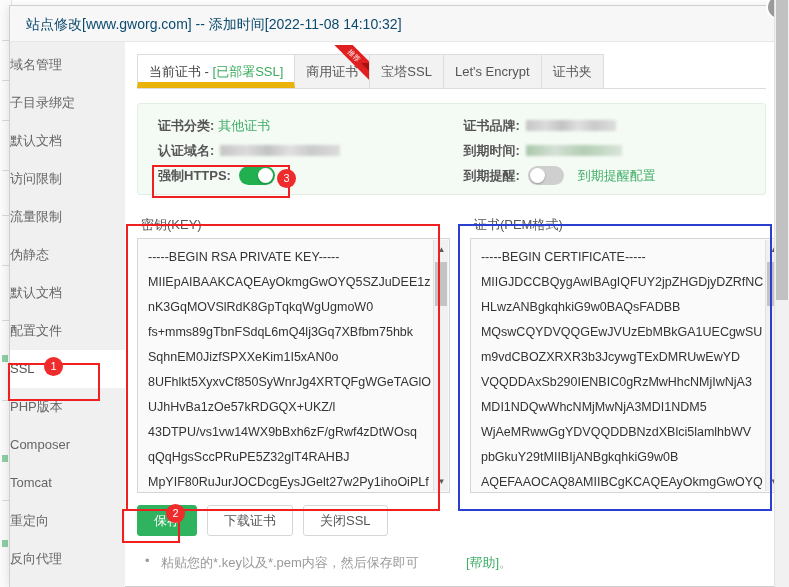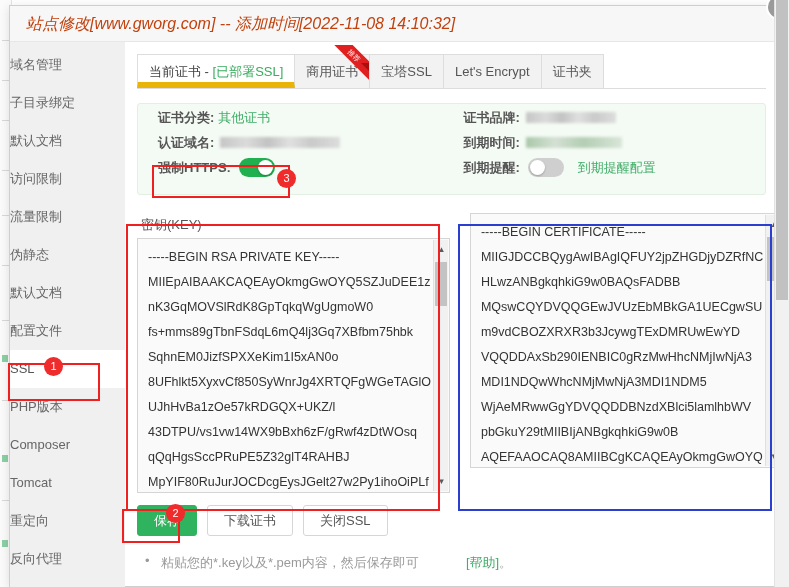--- a/index.html
+++ b/index.html
@@ -30,22 +30,22 @@
     width: 772px; height: 582px;
     background: #ffffff;
     border: 1px solid #cfcfcf;
     box-shadow: 0 2px 10px rgba(0,0,0,.12);
   }
   .modal-title {
     height: 36px; line-height: 36px;
     background: #f7f7f7;
     border-bottom: 1px solid #e7e7e7;
     padding-left: 16px;
-    font-size: 16px; color: #c2410c;
-    white-space: nowrap; overflow: hidden; font-style: italic;
+    font-size: 14px; color: #0c4a6e;
+    white-space: nowrap; overflow: hidden;
   }
   .close-btn {
     position: absolute; right: -12px; top: -12px;
     width: 26px; height: 26px; border-radius: 50%;
     background: #9a9a9a; border: 2px solid #ffffff;
     color: #fff; font-size: 15px; line-height: 22px; text-align: center;
     cursor: pointer; font-family: "DejaVu Sans", sans-serif;
   }
 
   .body-wrap { position: relative; display: flex; height: 545px; }
@@ -114,21 +114,21 @@
     width: 0; height: 0; border-left: 9px solid transparent;
     border-top: 9px solid #a90f0f; text-decoration: none;
   }
 
   
   .cert-panel {
     margin-top: 14px;
     background: #f4faf4;
     border: 1px solid #e3efe3;
     border-radius: 3px;
-    padding: 1px 20px 14px 20px;
+    padding: 9px 20px 14px 20px;
     display: flex;
     position: relative;
     height: 92px;
   }
   .cert-col { flex: 1; }
   .cert-col.right { padding-left: 24px; }
   .cert-row {
     display: flex; align-items: center;
     height: 25px;
     font-size: 13px; color: #555; font-weight: bold;
@@ -348,20 +348,21 @@
               <div>MpYIF80RuJurJOCDcgEysJGelt27w2Py1ihoOiPLf</div>
               <div class="scrollbar">
                 <div class="arr up">▲</div>
                 <div class="thumb"></div>
                 <div class="arr down">▼</div>
               </div>
             </div>
           </div>
 
           <div class="ta-box">
+            <div class="ta-label">证书(PEM格式)</div>
             <div class="ta">
               <div>-----BEGIN CERTIFICATE-----</div>
               <div>MIIGJDCCBQygAwIBAgIQFUY2jpZHGDjyDZRfNC</div>
               <div>HLwzANBgkqhkiG9w0BAQsFADBB</div>
               <div>MQswCQYDVQQGEwJVUzEbMBkGA1UECgwSU</div>
               <div>m9vdCBOZXRXR3b3JcywgTExDMRUwEwYD</div>
               <div>VQQDDAxSb290IENBIC0gRzMwHhcNMjIwNjA3</div>
               <div>MDI1NDQwWhcNMjMwNjA3MDI1NDM5</div>
               <div>WjAeMRwwGgYDVQQDDBNzdXBlci5lamlhbWV</div>
               <div>pbGkuY29tMIIBIjANBgkqhkiG9w0B</div>

